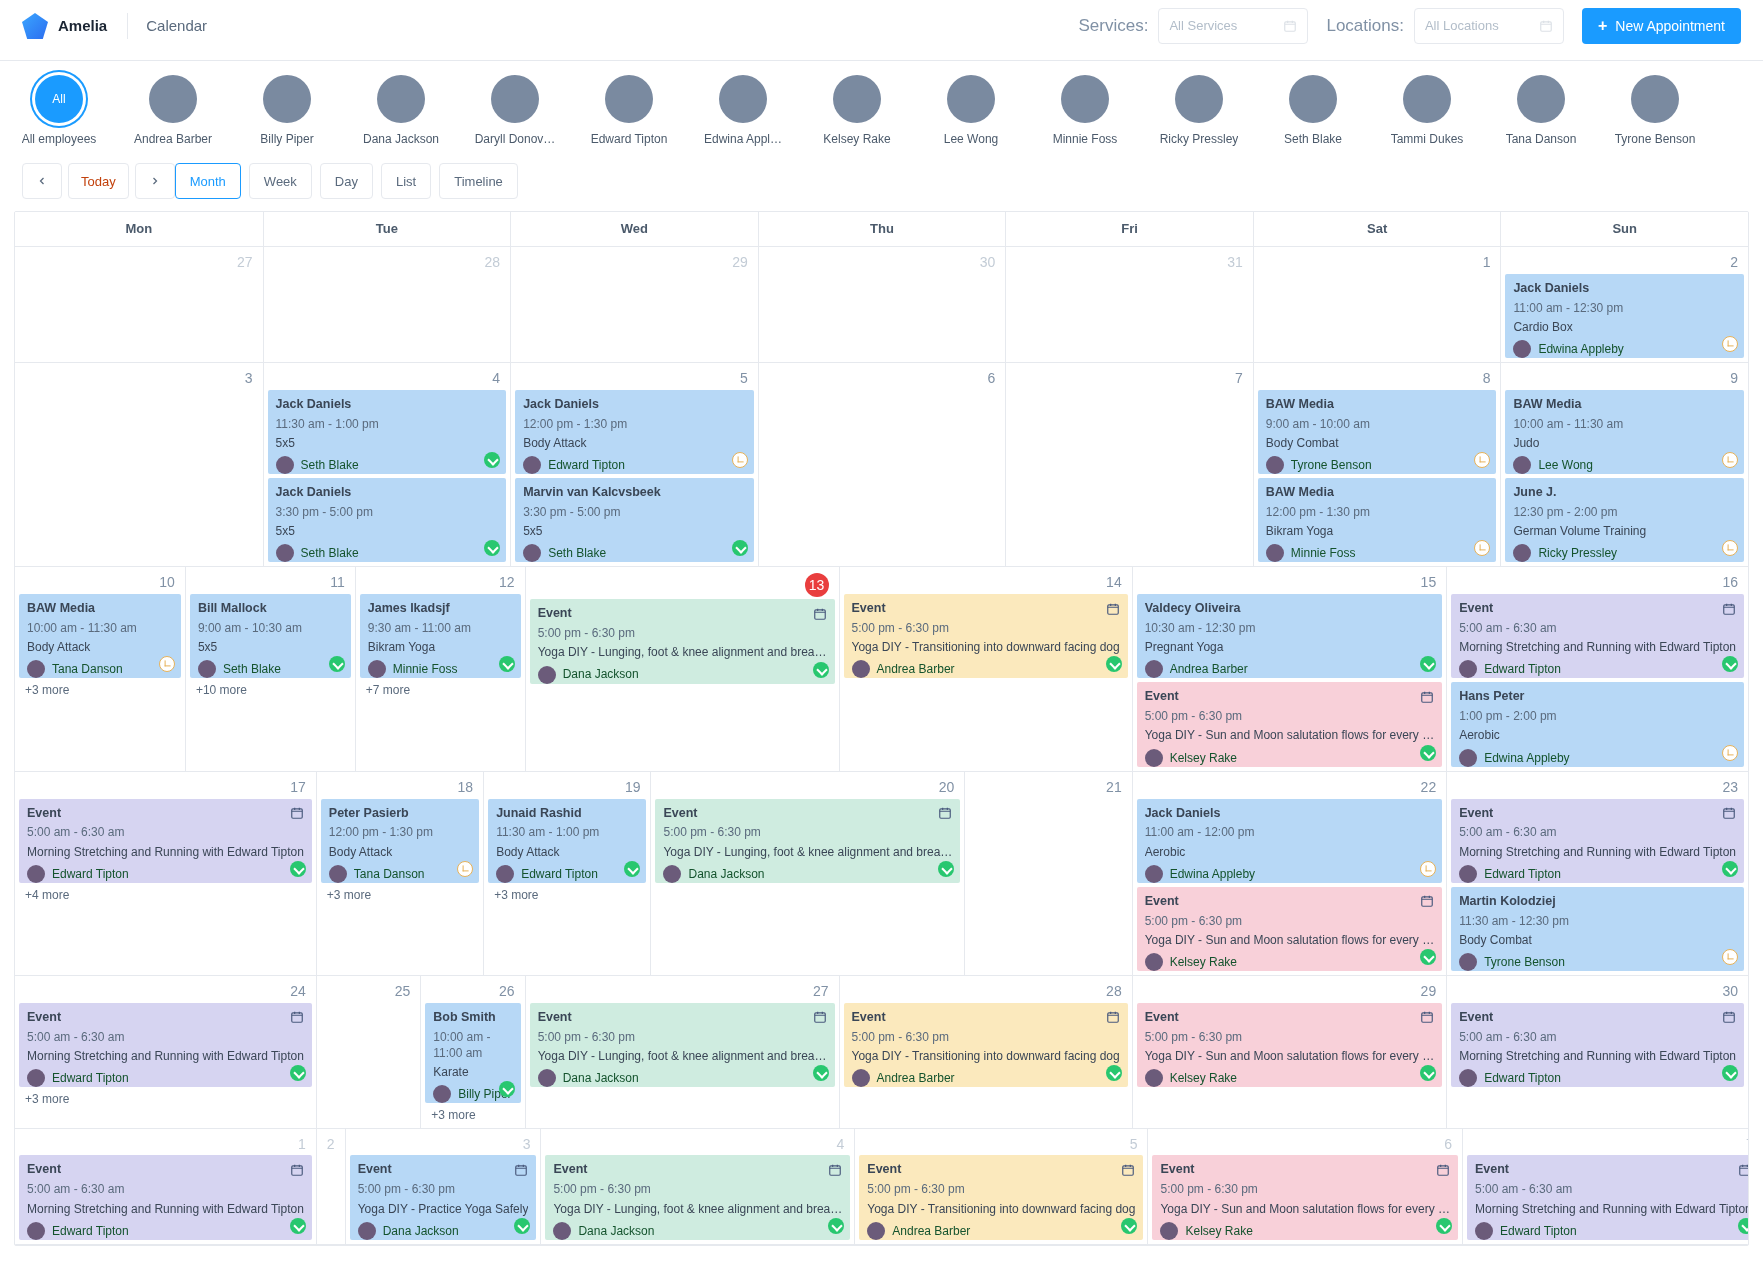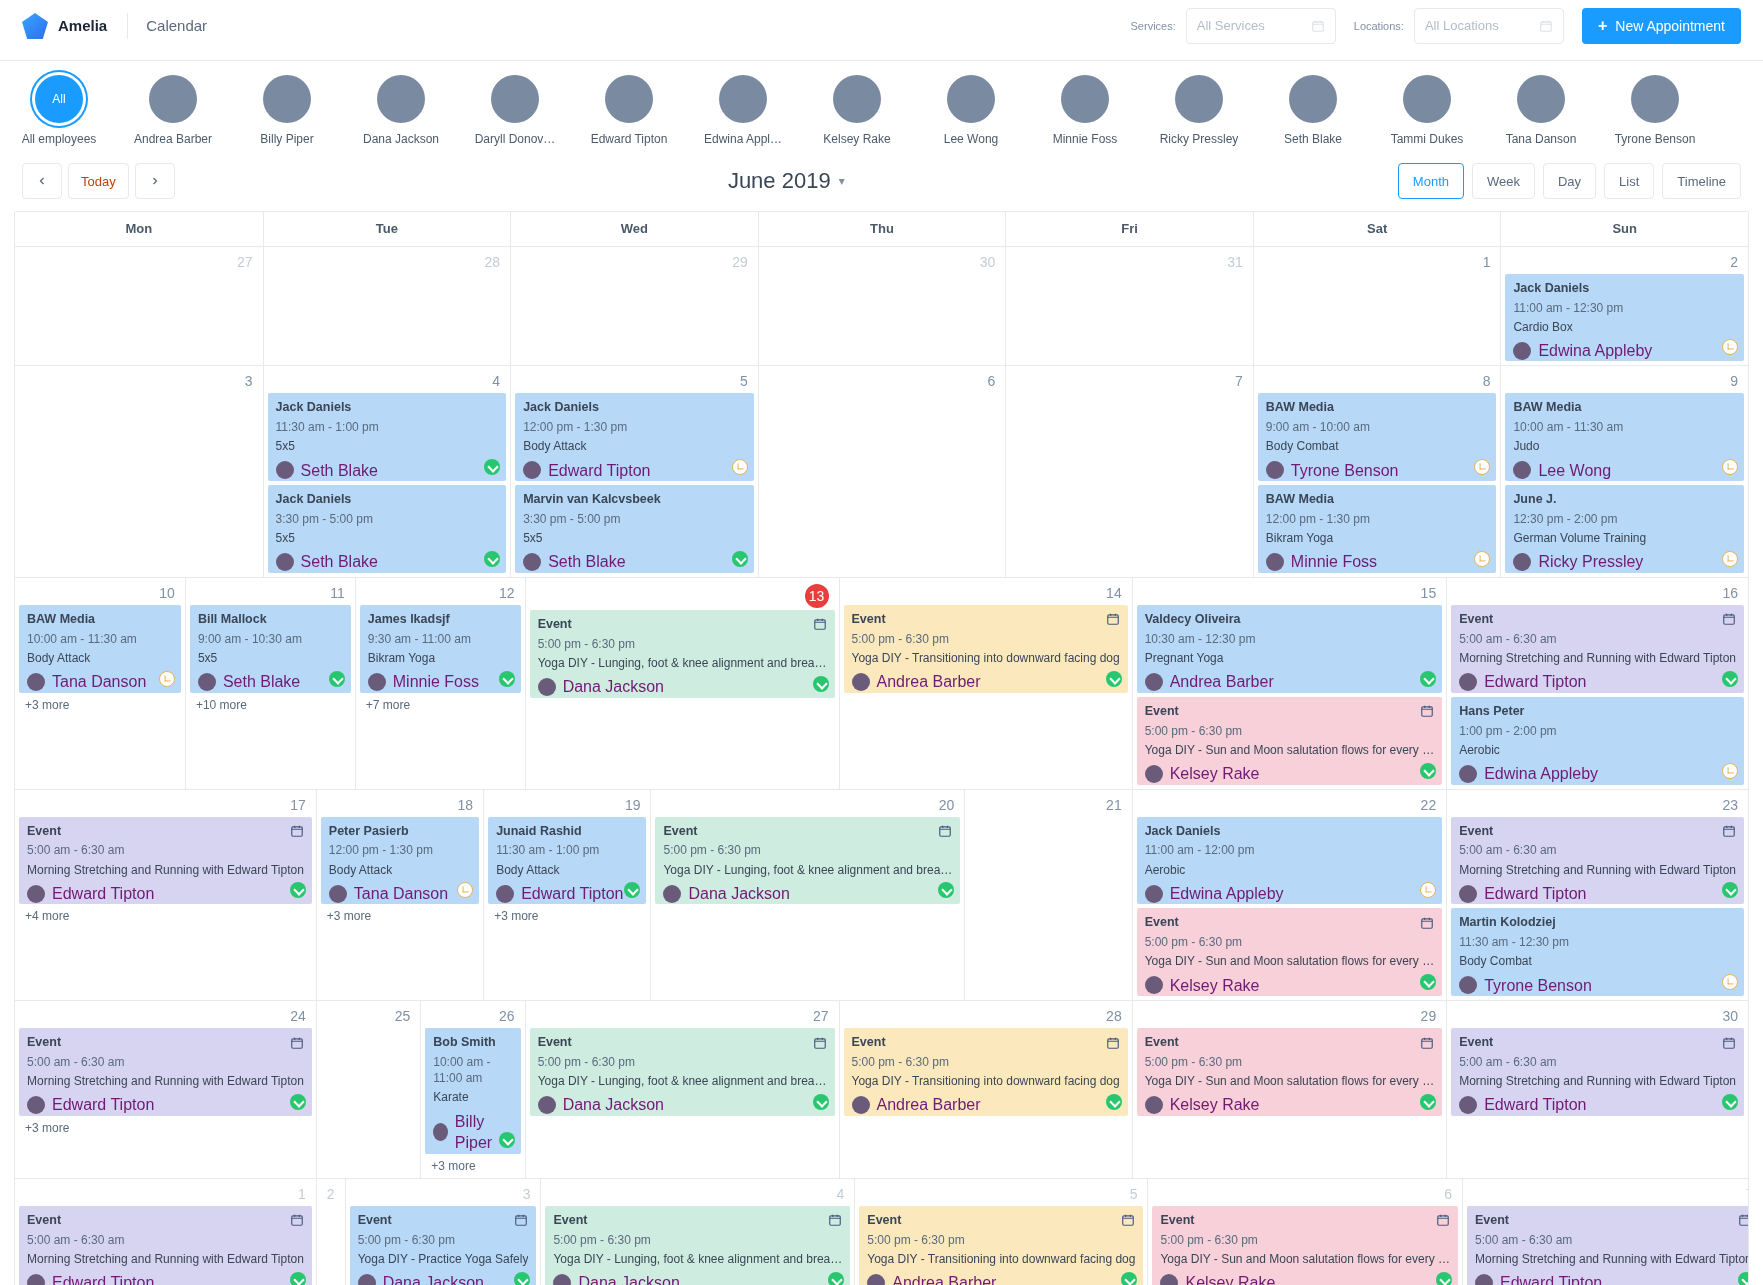--- a/index.html
+++ b/index.html
@@ -19,21 +19,21 @@
   *{box-sizing:border-box}
   body{margin:0;font:400 15px/1.35 -apple-system,Helvetica,Arial,sans-serif;color:var(--text);background:#fff}
   
   .topbar{display:flex;align-items:center;gap:18px;padding:8px 22px 16px 22px;border-bottom:1px solid var(--bd)}
   .brand{display:flex;align-items:center;gap:10px;padding-right:20px;border-right:1px solid var(--bd)}
   .brand-logo{width:26px;height:26px;background:linear-gradient(135deg,#3aa6ff,#2c6df0);border-radius:4px;clip-path:polygon(50% 0,100% 35%,80% 100%,20% 100%,0 35%)}
   .brand-name{font-weight:600}
   .page-title{color:#5a6a7d}
   .spacer{flex:1}
   .filter{display:flex;align-items:center;gap:10px}
-  .filter label{color:var(--muted);font-size:11px}
+  .filter label{color:var(--muted);font-size:17px}
   .select{width:150px;height:36px;border:1px solid var(--bd);border-radius:4px;display:flex;align-items:center;justify-content:space-between;padding:0 10px;color:#b2bdc9;font-size:13px}
   .select svg{width:14px;height:14px;opacity:.45}
   .btn-primary{background:var(--blue);color:#fff;border:none;border-radius:4px;height:36px;padding:0 16px;display:flex;align-items:center;gap:8px;font-weight:500;font-size:14px;cursor:pointer}
   .plus{font-weight:700;font-size:16px;line-height:0}
   
   .emps{display:flex;gap:40px;padding:14px 22px 6px}
   .emp{display:flex;flex-direction:column;align-items:center;gap:8px;width:74px}
   .avatar{width:48px;height:48px;border-radius:50%;background:#7a8aa0;display:flex;align-items:center;justify-content:center;color:#fff;font-size:12px;overflow:hidden}
   .emp.all .avatar{background:var(--blue);box-shadow:0 0 0 3px #fff,0 0 0 5px var(--blue)}
   .emp .name{font-size:12px;color:#4b5a6b;white-space:nowrap;overflow:hidden;text-overflow:ellipsis;max-width:84px;text-align:center}
@@ -58,21 +58,21 @@
   .date{display:flex;justify-content:flex-end;padding:6px 10px 2px;font-size:14px;color:#8091a5}
   .date.today span{background:var(--red);color:#fff;border-radius:50%;width:24px;height:24px;display:inline-flex;align-items:center;justify-content:center}
   .date.dim{color:#c3ccd6}
   .events{display:flex;flex-direction:column;gap:4px;padding:0 4px}
   .ev{border-radius:2px;padding:6px 8px 0;font-size:12px;line-height:1.35;position:relative;cursor:pointer}
   .ev .title{font-weight:600;color:#3a4656;font-size:12.5px;display:flex;align-items:center;justify-content:space-between}
   .ev .time{color:#5a6a7d;margin-top:3px}
   .ev .svc{color:#3a4656;margin-top:3px;font-weight:500;white-space:nowrap;overflow:hidden;text-overflow:ellipsis}
   .ev .who{display:flex;align-items:center;gap:7px;margin-top:5px}
   .ev .who .av{width:18px;height:18px;border-radius:50%;background:#6b5b7a}
-  .ev .who .nm{color:#701a75;font-weight:500;font-size:16px}
+  .ev .who .nm{color:#14532d;font-weight:500;font-size:12px}
   .ev .badge{position:absolute;right:6px;bottom:6px;width:16px;height:16px;border-radius:50%}
   .badge.ok{background:var(--green)}
   .badge.ok::after{content:"";position:absolute;inset:4px 3px 4px 5px;border-left:2px solid #fff;border-bottom:2px solid #fff;transform:rotate(-45deg)}
   .badge.pending{background:#fff;border:1.5px solid var(--gold)}
   .badge.pending::after{content:"";position:absolute;left:50%;top:50%;width:5px;height:5px;border-left:1.5px solid var(--gold);border-bottom:1.5px solid var(--gold);transform:translate(-40%,-60%)}
   .ev.blue{background:var(--cell-blue)}
   .ev.mint{background:var(--cell-mint)}
   .ev.pink{background:var(--cell-pink)}
   .ev.lav{background:var(--cell-lav)}
   .ev.yellow{background:var(--cell-yellow)}
@@ -187,24 +187,20 @@
           <path d="M15 18l-6-6 6-6"></path>
         </svg>
     </button>
     <button class="today-btn">Today</button>
     <button class="nav-btn">
       <svg width="12" height="12" viewBox="0 0 24 24" fill="none" stroke="#5a6a7d" stroke-width="2.5">
           <path d="M9 6l6 6-6 6"></path>
         </svg>
     </button>
   </div>
-  <div class="period">
-    <span>June 2019</span>
-    <span class="caret">▾</span>
-  </div>
   <div class="views">
     <button class="view-btn active">Month</button>
     <button class="view-btn">Week</button>
     <button class="view-btn">Day</button>
     <button class="view-btn">List</button>
     <button class="view-btn">Timeline</button>
   </div>
 </div>
 
 <section class="cal">

